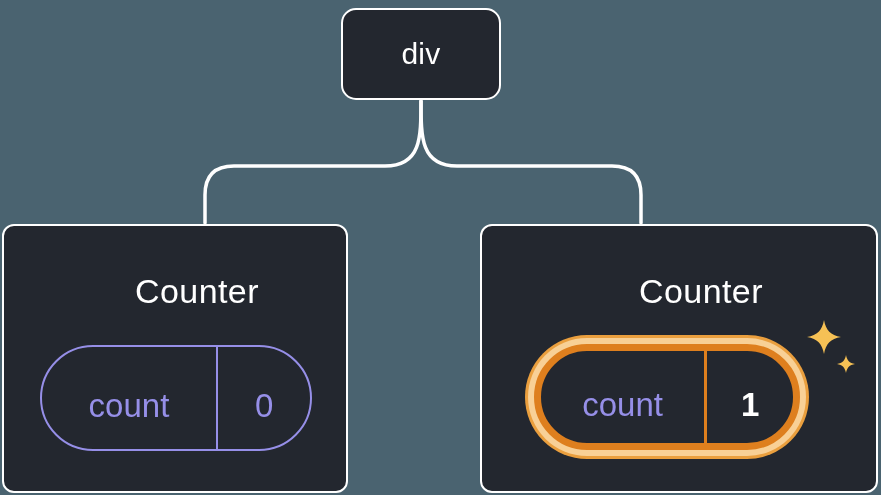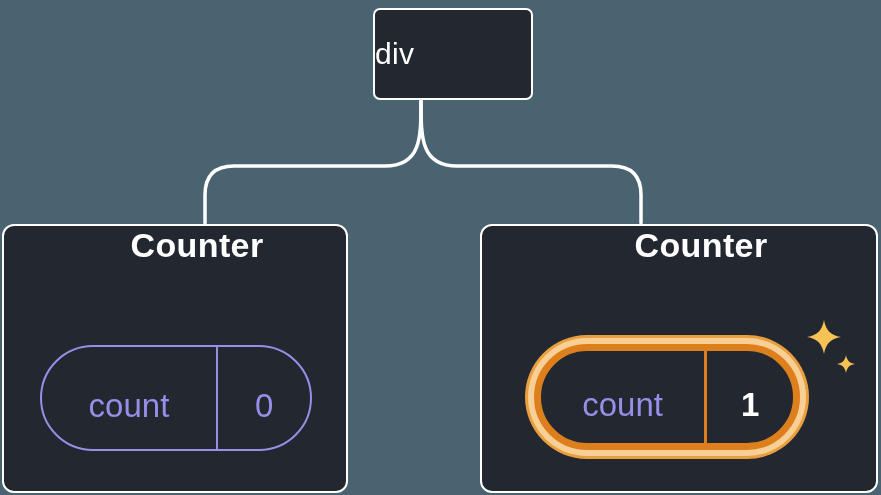--- a/index.html
+++ b/index.html
@@ -15,48 +15,48 @@
     position: absolute;
     left: 0; top: 0;
     width: 881px; height: 495px;
   }
   .root-node {
     position: absolute;
     left: 341px; top: 8px;
     width: 160px; height: 92px;
     background: #23272f;
     border: 2.5px solid #ffffff;
-    border-radius: 7px;
+    border-radius: 15px;
     box-sizing: border-box;
     display: flex;
     align-items: center;
-    justify-content: flex-start;
-    margin-left: 32px;
+    justify-content: center;
   }
   .root-label {
     color: #ffffff;
     font-size: 30px;
     letter-spacing: 0.3px;
   }
   .card {
     position: absolute;
     top: 224px;
     height: 269px;
     background: #23272f;
     border: 2.5px solid #ffffff;
     border-radius: 12px;
     box-sizing: border-box;
   }
   .card.left  { left: 2px;   width: 346px; }
   .card.right { left: 480px; width: 398px; }
   .card-title {
+    margin-top: 46px;
     text-align: center;
     color: #ffffff;
     font-size: 34px;
-    font-weight: 700;
+    font-weight: 400;
     letter-spacing: 0.4px;
     padding-left: 44px;
   }
   .pill {
     position: absolute;
     display: flex;
     align-items: stretch;
     box-sizing: border-box;
     border-radius: 999px;
     overflow: hidden;

